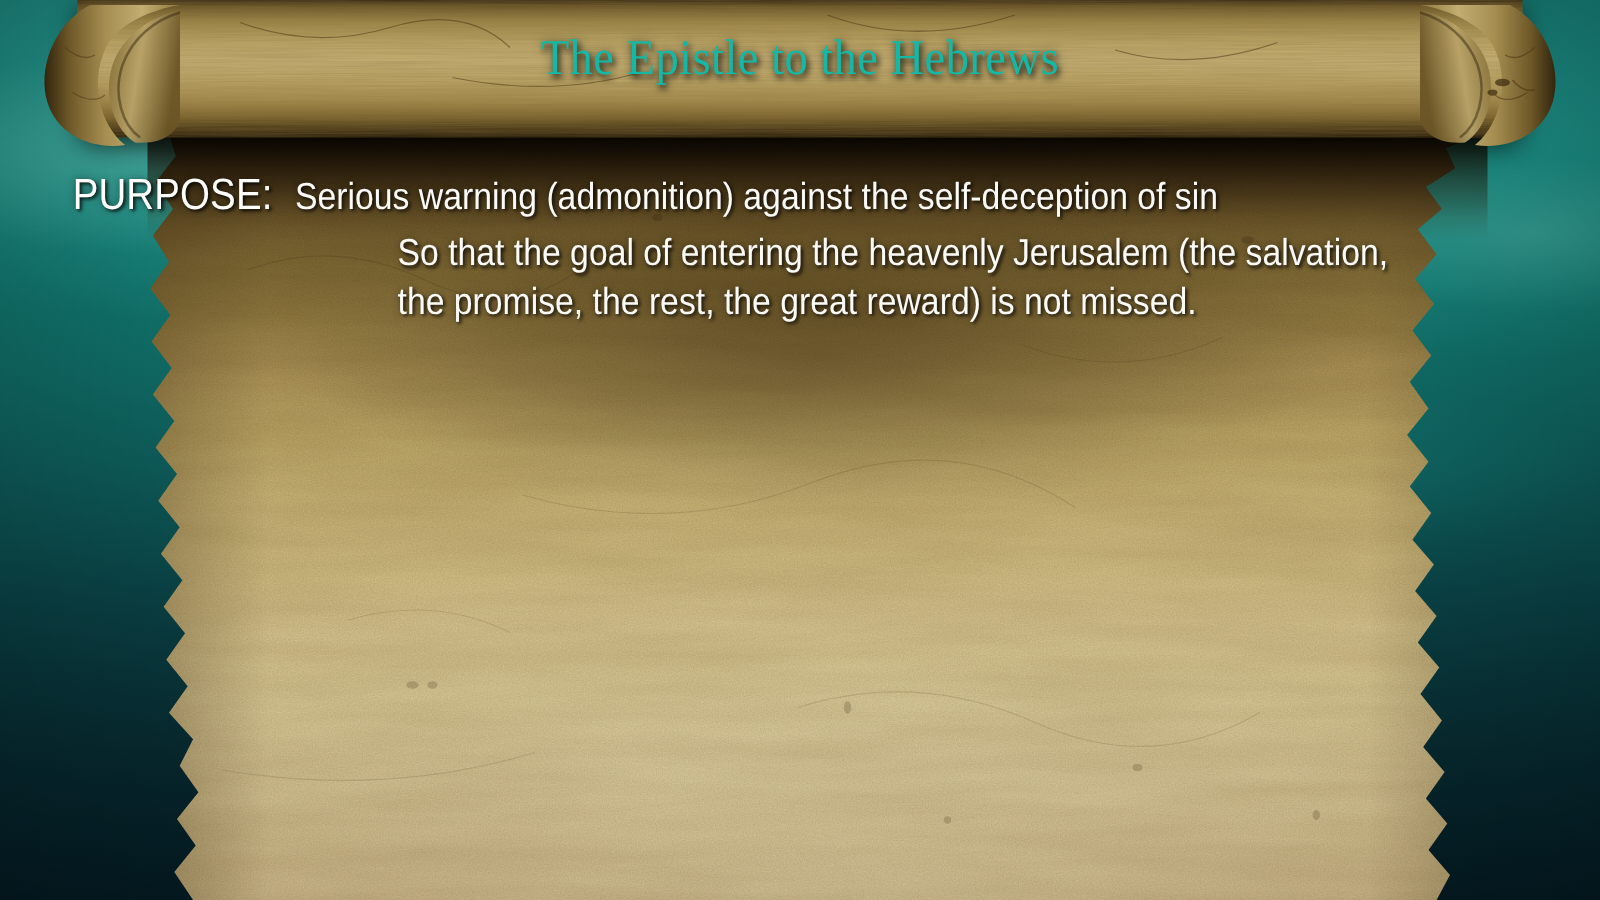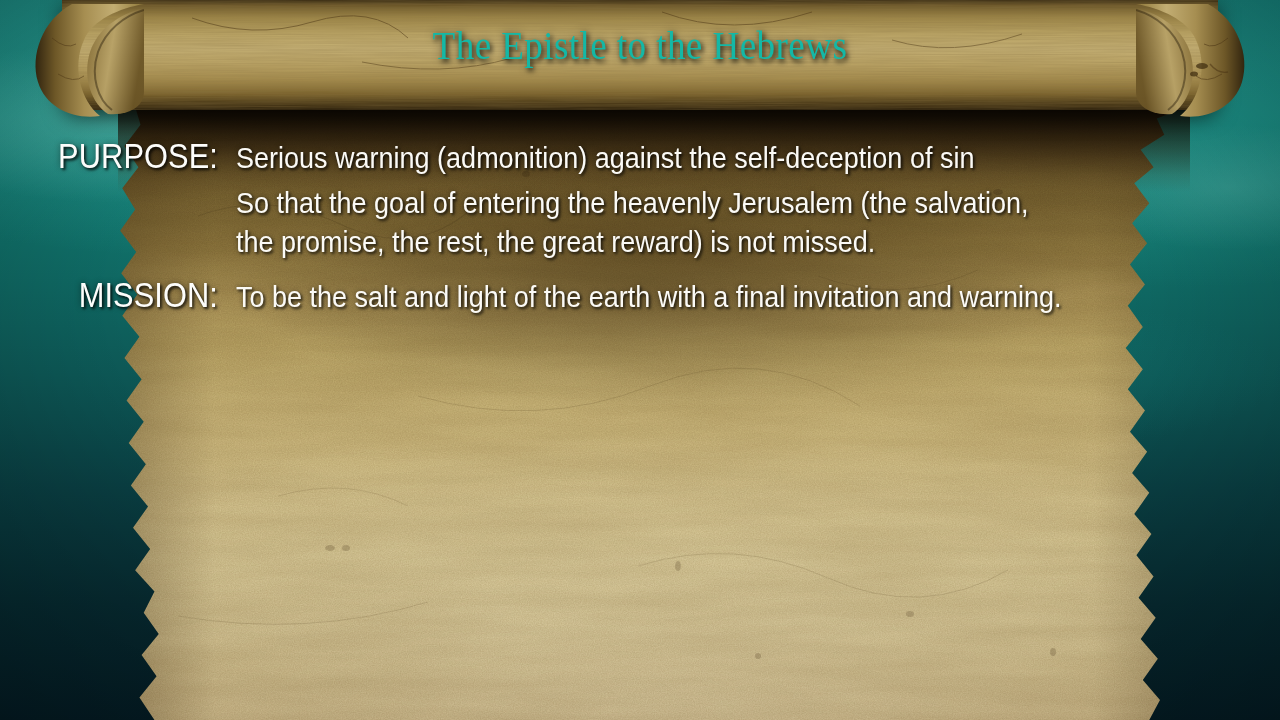--- a/index.html
+++ b/index.html
@@ -112,21 +112,21 @@
   .val{
     margin-left:18px;
     font-size:30px;line-height:39px;color:#fbfaf6;
     font-family:"Liberation Sans", sans-serif;
     font-stretch:condensed;transform:scaleX(.90);transform-origin:left center;
     text-shadow:2px 2px 3px rgba(0,0,0,.72), 0 0 6px rgba(0,0,0,.40);
     white-space:nowrap;
   }
   .val .ln{display:block;}
   .row.purpose{margin-bottom:4px;}
-  .row.purpose2{margin-bottom:14px;}
+  .row.purpose2{margin-bottom:14px;justify-content:center;}
   .row.purpose2 .lbl{visibility:hidden;}
 
   
   #title{
     position:absolute;left:0;top:22px;width:1280px;text-align:center;
     font-size:40px;line-height:48px;color:#14b8a6;
     font-family:Liberation Serif, serif;
     font-stretch:condensed;
     letter-spacing:.4px;
     text-shadow:2px 3px 5px rgba(0,0,0,.78), 0 0 10px rgba(0,0,0,.45);
@@ -273,19 +273,15 @@
   <div class="row purpose2">
     <div class="lbl">&nbsp;</div>
     <div class="val">
       <span class="ln">So that the goal of entering the heavenly Jerusalem (the salvation,</span>
       <span class="ln">the promise, the rest, the great reward) is not missed.</span>
     </div>
   </div>
 
 
 
-  <div class="row">
-    <div class="lbl">MISSION:</div>
-    <div class="val">To be the salt and light of the earth with a final invitation and warning.</div>
-  </div>
 
 
 </div>
 
 </body></html>

